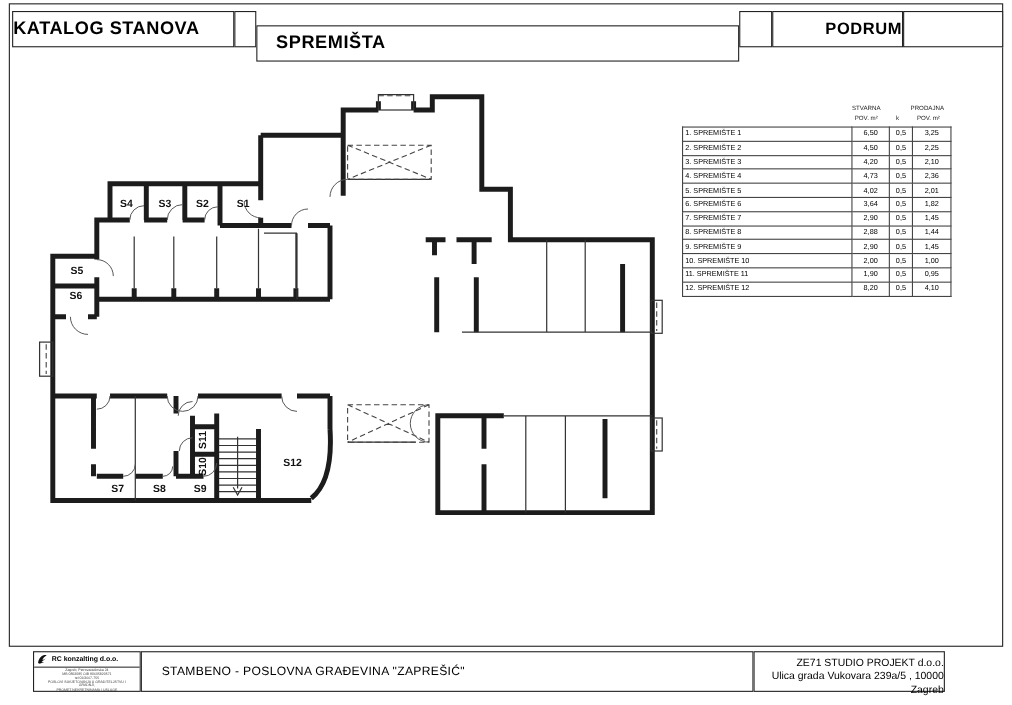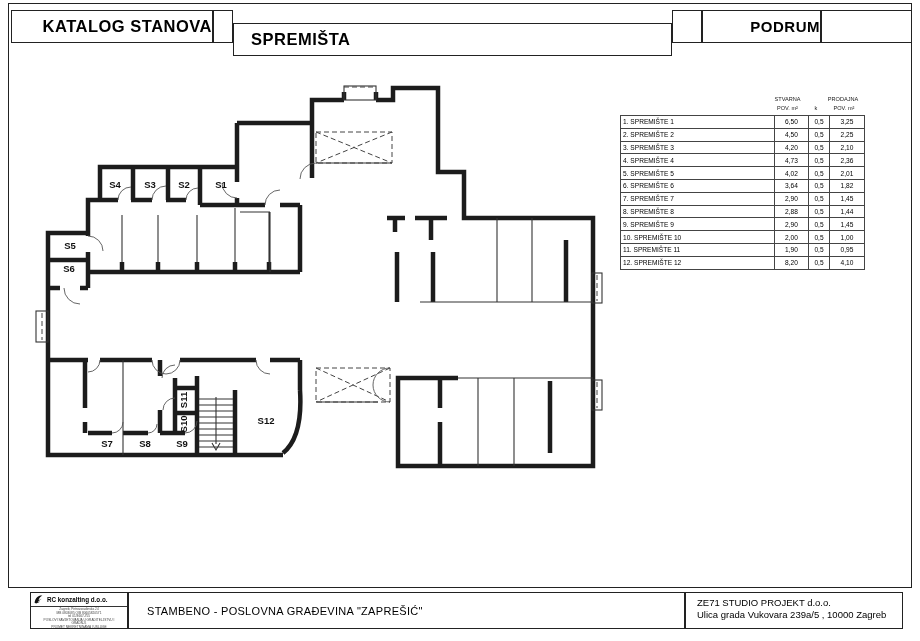--- a/index.html
+++ b/index.html
@@ -1,21 +1,21 @@
 <!DOCTYPE html>
 <html><head>
 <meta charset="utf-8">
 <style>
   html,body{margin:0;padding:0;background:#fff;}
   #sheet{position:relative;width:920px;height:641px;background:#fff;overflow:hidden;
          font-family:"Liberation Sans", sans-serif;color:#000;}
   .box{position:absolute;border:1.2px solid #222;box-sizing:border-box;background:#fff;}
   
   .hd{display:flex;align-items:center;}
-  .hd-title{font-weight:bold;font-size:16.5px;letter-spacing:.5px;width:100%;text-align:right;}
+  .hd-title{font-weight:bold;font-size:16.5px;letter-spacing:.5px;width:100%;text-align:left;}
   .hd-sub{font-weight:bold;font-size:16.5px;letter-spacing:.5px;padding-left:17px;}
   .hd-level{font-weight:bold;font-size:15px;width:100%;text-align:right;letter-spacing:.5px;padding-left:24px;}
   
   #tblwrap{position:absolute;left:620px;top:96px;width:242px;}
   #tblhead{position:relative;height:19px;font-size:5.6px;color:#222;}
   #tblhead div{position:absolute;text-align:center;}
   table.cat{border-collapse:collapse;width:240px;table-layout:fixed;}
   table.cat td{border:1px solid #444;height:11.8px;padding:0 2px;font-size:6.6px;
                white-space:nowrap;overflow:hidden;}
   td.c-label{width:149px;text-align:left;}
@@ -234,17 +234,17 @@
         <div>MB 0803085   OIB 80605820571</div>
         <div>tel 01/3667-755</div>
         <div>POSLOVI SAVJETOVANJA U GRADITELJSTVU I</div>
         <div>GRADNJI,</div>
         <div>PROMET NEKRETNINAMA I USLUGE</div>
       </div>
   </div>
   <div class="box ft-title" style="left:128px;top:592px;width:557px;height:37px;">
     <span>STAMBENO - POSLOVNA GRAĐEVINA "ZAPREŠIĆ"</span>
   </div>
-  <div class="box ft-studio" style="left:685px;top:592px;width:218px;height:37px;">
+  <div class="box ft-studio" style="left:685px;top:592px;width:174px;height:37px;text-align:right;">
     <div>ZE71 STUDIO PROJEKT d.o.o.</div>
     <div>Ulica grada Vukovara 239a/5 , 10000 Zagreb</div>
   </div>
 </div>
 
 </body></html>

